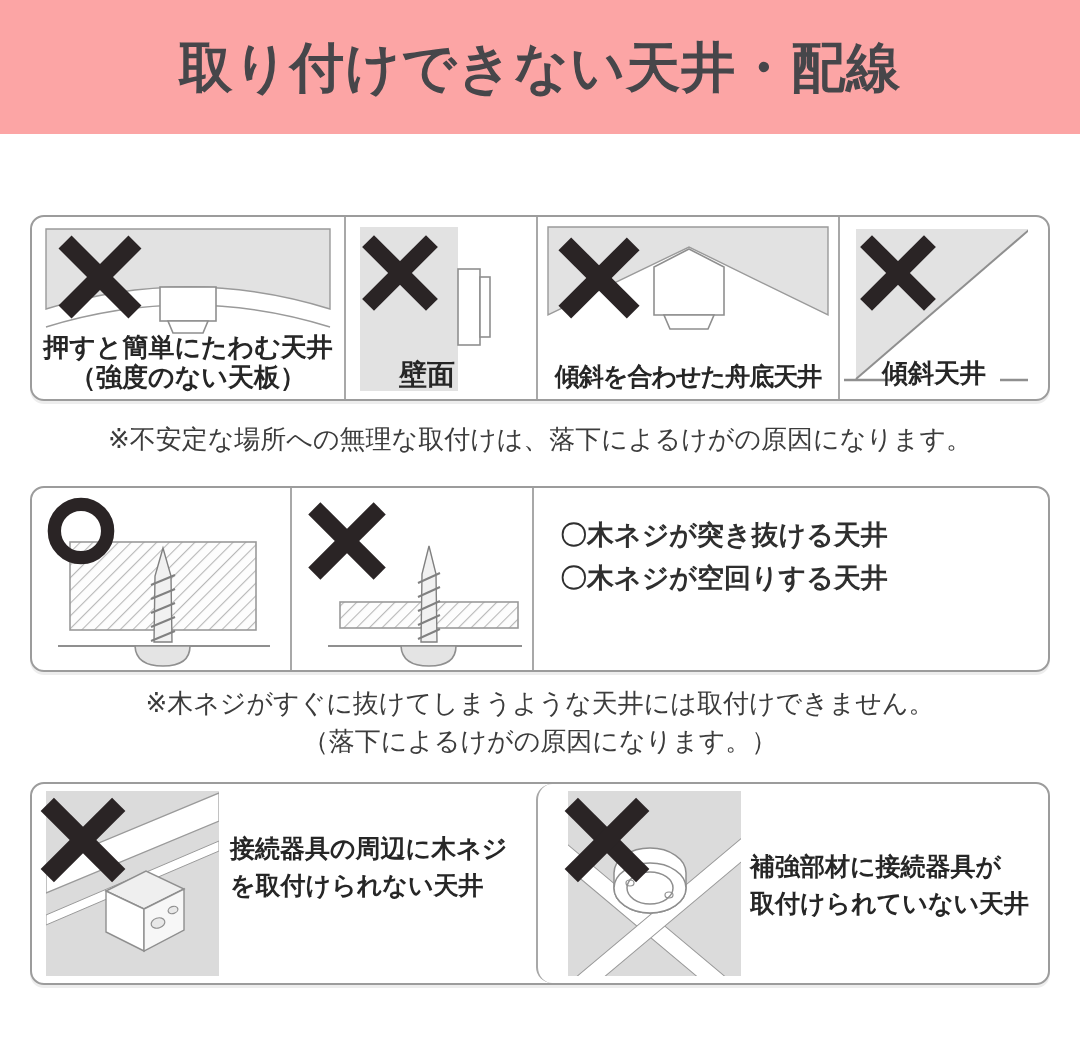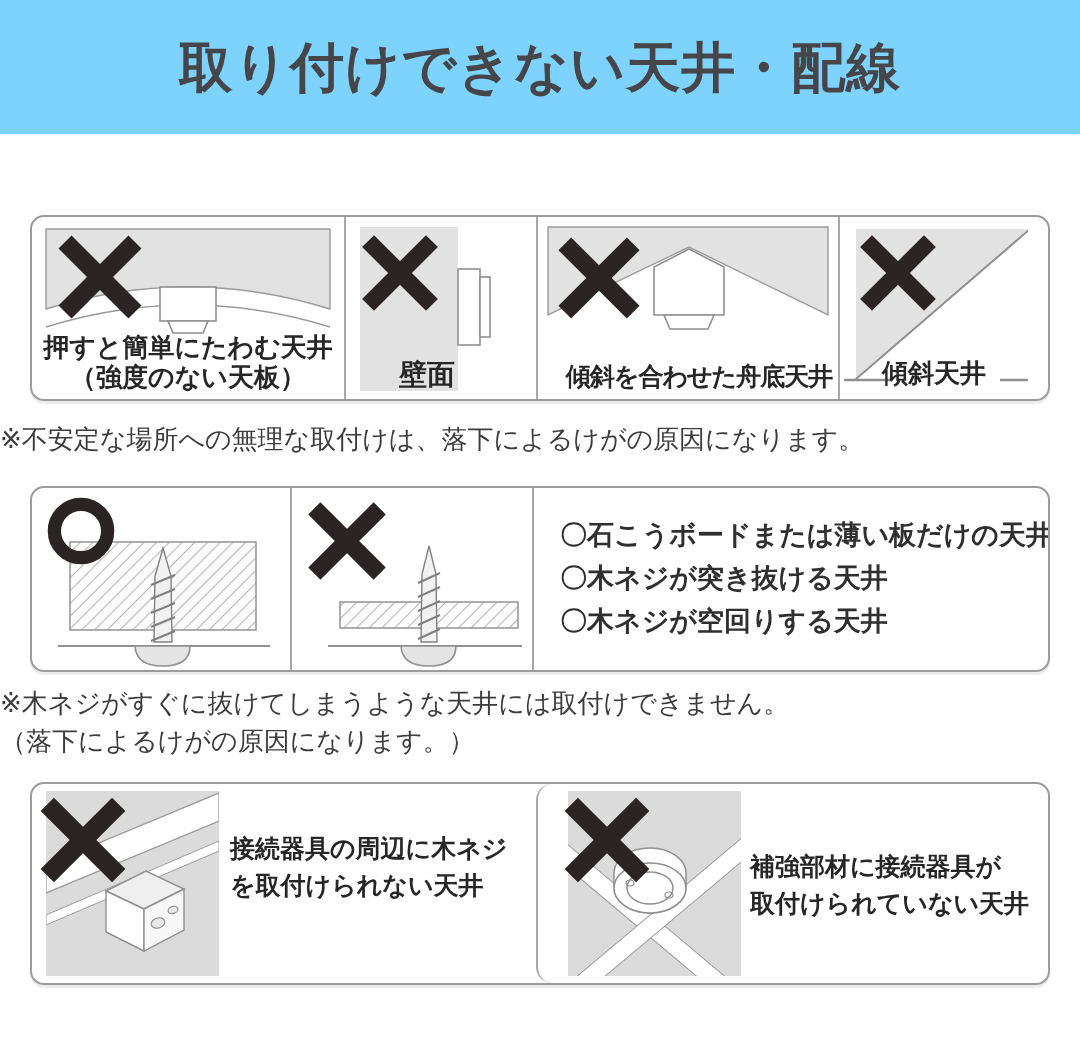--- a/index.html
+++ b/index.html
@@ -1,20 +1,20 @@
 <!DOCTYPE html>
 <html lang="ja"><head>
 <meta charset="utf-8">
 <style>
   html,body{margin:0;padding:0;background:#ffffff;}
   body{width:1080px;height:1058px;position:relative;font-family:"Liberation Sans","DejaVu Sans",sans-serif;color:#2d2d2d;}
   .abs{position:absolute;}
 
   
-  #banner{left:0;top:0;width:1080px;height:134px;background:#7dd3fc;}
+  #banner{left:0;top:0;width:1080px;height:134px;background:#fca5a5;}
   #banner .title{width:100%;text-align:center;line-height:134px;font-size:54px;font-weight:700;color:#46464a;letter-spacing:1px;}
 
   
   .box{left:30px;width:1020px;border:2px solid #9c9c9c;border-radius:14px;background:#fff;display:flex;box-sizing:border-box;box-shadow:0 3px 0 rgba(0,0,0,0.07);}
   #box1{top:215px;height:186px;}
   #box2{top:486px;height:186px;}
   #box3{top:782px;height:203px;}
   .cell{position:relative;height:100%;box-sizing:border-box;overflow:hidden;}
   .cell.divided{border-left:2px solid #a8a8a8;}
 
@@ -23,21 +23,21 @@
 
   
   .cap{position:absolute;width:100%;text-align:center;font-weight:700;color:#262626;z-index:4;}
   .cap1a{bottom:34px;font-size:26px;}
   .cap1b{bottom:4px;font-size:26px;}
   .capwall{bottom:5px;left:-14px;font-size:28px;}
   .capboat{bottom:6px;font-size:25px;letter-spacing:-1px;}
   .capslope{bottom:8px;font-size:26px;}
 
   
-  .note{left:0;width:1080px;text-align:left;font-size:26px;color:#3c3c3c;font-weight:500;}
+  .note{left:0;width:1080px;text-align:center;font-size:26px;color:#3c3c3c;font-weight:500;}
   #note1{top:422px;}
   #note2a{top:686px;}
   #note2b{top:724px;}
 
   
   .oklist{position:absolute;left:26px;top:26px;}
   .oklist div{font-size:27px;font-weight:600;color:#2f2f2f;line-height:43px;white-space:nowrap;}
 
   
   .reinftext{position:absolute;font-weight:700;color:#262626;}
@@ -81,21 +81,21 @@
     </svg>
     <svg class="mark" style="left:12px;top:14px;" width="84" height="84" viewBox="0 0 100 100">
       <g stroke="#2a2425" stroke-width="20">
           <line x1="12" y1="12" x2="88" y2="88"></line>
           <line x1="88" y1="12" x2="12" y2="88"></line>
         </g>
     </svg>
     <div class="cap capwall">壁面</div>
   </div>
 
-  <div class="cell divided" style="width:302px;padding-left:11px;">
+  <div class="cell divided" style="width:302px;">
     <svg class="illo" style="left:0;top:0;" width="300" height="182" viewBox="0 0 300 182">
       <path d="M10,10 H290 V98 L151,30 L10,98 Z" fill="#e2e2e2" stroke="#9a9a9a" stroke-width="1.4"></path>
       <path d="M151,32 L186,50 L186,98 L116,98 L116,50 Z" fill="#ffffff" stroke="#8f8f8f" stroke-width="1.6"></path>
       <path d="M126,98 L176,98 L170,112 L132,112 Z" fill="#ffffff" stroke="#8f8f8f" stroke-width="1.6"></path>
     </svg>
     <svg class="mark" style="left:16px;top:16px;" width="90" height="90" viewBox="0 0 100 100">
       <g stroke="#2a2425" stroke-width="20">
           <line x1="12" y1="12" x2="88" y2="88"></line>
           <line x1="88" y1="12" x2="12" y2="88"></line>
         </g>
@@ -172,21 +172,20 @@
     <svg class="mark" style="left:12px;top:10px;" width="86" height="86" viewBox="0 0 100 100">
       <g stroke="#2a2425" stroke-width="20">
           <line x1="12" y1="12" x2="88" y2="88"></line>
           <line x1="88" y1="12" x2="12" y2="88"></line>
         </g>
     </svg>
   </div>
 
   <div class="cell divided" style="width:516px;">
     <div class="oklist">
-      <div>〇石こうボードまたは薄い板だけの天井</div>
       <div>〇木ネジが突き抜ける天井</div>
       <div>〇木ネジが空回りする天井</div>
     </div>
   </div>
 </div>
 
 <div id="note2a" class="note abs">※木ネジがすぐに抜けてしまうような天井には取付けできません。</div>
 <div id="note2b" class="note abs">（落下によるけがの原因になります。）</div>
 
 <div id="box3" class="box abs">

